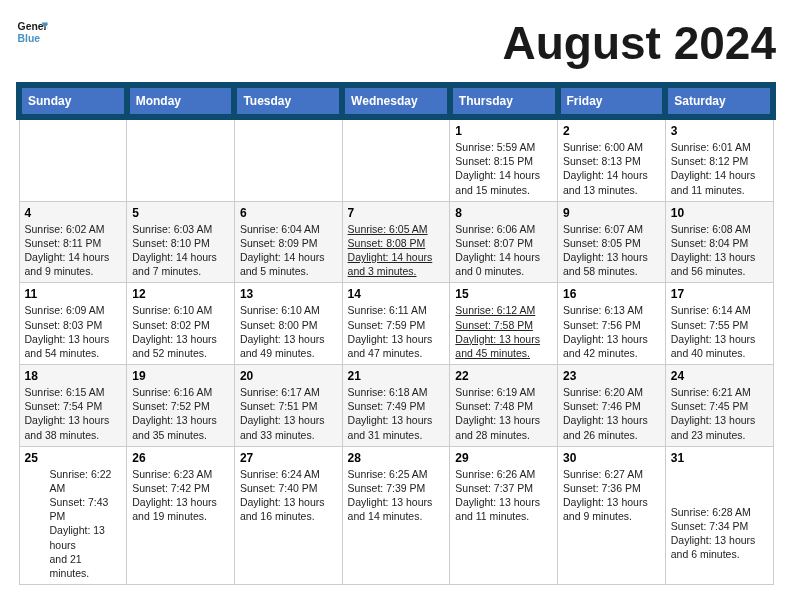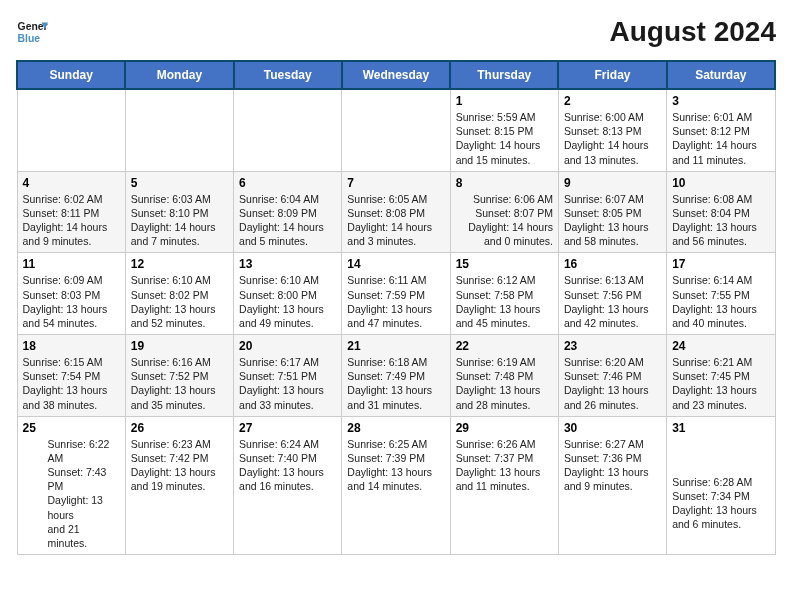--- a/index.html
+++ b/index.html
@@ -22,42 +22,42 @@
       gap: 4px;
     }
     .logo-icon {
       width: 32px;
       height: 32px;
     }
     .title-block {
       text-align: right;
     }
     .month-year {
-      font-size: 28px;
+      font-size: 46px;
       font-weight: bold;
       color: #1a1a1a;
     }
     .location {
       font-size: 14px;
       color: #444;
       margin-top: 2px;
     }
     table {
       width: 100%;
       border-collapse: collapse;
       font-size: 11px;
     }
     thead tr th {
       background-color: #4472c4;
       color: #fff;
-      text-align: center;
+      text-align: left;
       padding: 6px 6px;
       font-size: 12px;
       font-weight: bold;
-      border: 2px solid #0c4a6e;
+      border: 6px solid #0c4a6e;
     }
     tbody tr td {
       border: 1px solid #ccc;
       vertical-align: top;
       padding: 4px 5px;
       min-height: 80px;
       height: 80px;
       width: 107px;
       background: #fff;
     }
@@ -152,28 +152,28 @@
         </td>
         <td>
           <span class="day-num">6</span>
           <div class="cell-content" style="white-space: pre-line;">Sunrise: 6:04 AM
 Sunset: 8:09 PM
 Daylight: 14 hours
 and 5 minutes.</div>
         </td>
         <td>
           <span class="day-num">7</span>
-          <div class="cell-content" style="white-space: pre-line;">Sunrise: 6:05 AM
+          <div class="cell-content" style="white-space: pre-line; text-decoration: underline;">Sunrise: 6:05 AM
 Sunset: 8:08 PM
 Daylight: 14 hours
 and 3 minutes.</div>
         </td>
         <td>
           <span class="day-num">8</span>
-          <div class="cell-content" style="white-space: pre-line; text-align: right;">Sunrise: 6:06 AM
+          <div class="cell-content" style="white-space: pre-line;">Sunrise: 6:06 AM
 Sunset: 8:07 PM
 Daylight: 14 hours
 and 0 minutes.</div>
         </td>
         <td>
           <span class="day-num">9</span>
           <div class="cell-content" style="white-space: pre-line;">Sunrise: 6:07 AM
 Sunset: 8:05 PM
 Daylight: 13 hours
 and 58 minutes.</div>
@@ -210,21 +210,21 @@
         </td>
         <td>
           <span class="day-num">14</span>
           <div class="cell-content" style="white-space: pre-line;">Sunrise: 6:11 AM
 Sunset: 7:59 PM
 Daylight: 13 hours
 and 47 minutes.</div>
         </td>
         <td>
           <span class="day-num">15</span>
-          <div class="cell-content" style="white-space: pre-line;">Sunrise: 6:12 AM
+          <div class="cell-content" style="white-space: pre-line; text-decoration: underline;">Sunrise: 6:12 AM
 Sunset: 7:58 PM
 Daylight: 13 hours
 and 45 minutes.</div>
         </td>
         <td>
           <span class="day-num">16</span>
           <div class="cell-content" style="white-space: pre-line;">Sunrise: 6:13 AM
 Sunset: 7:56 PM
 Daylight: 13 hours
 and 42 minutes.</div>

